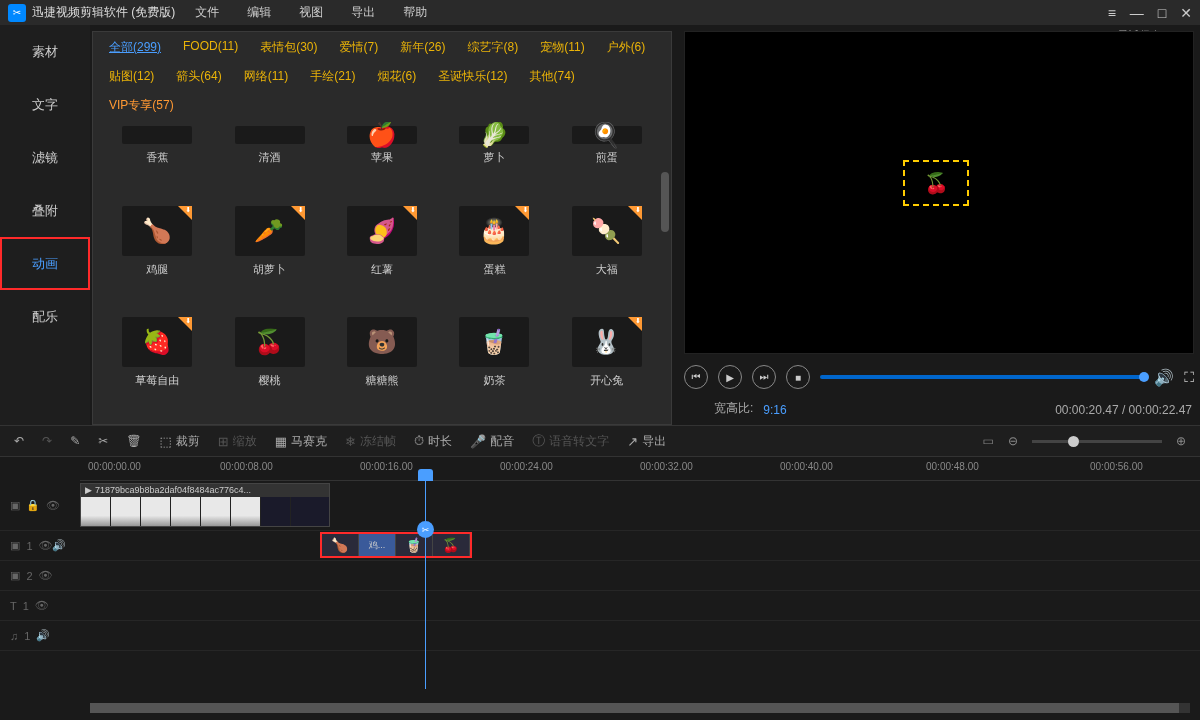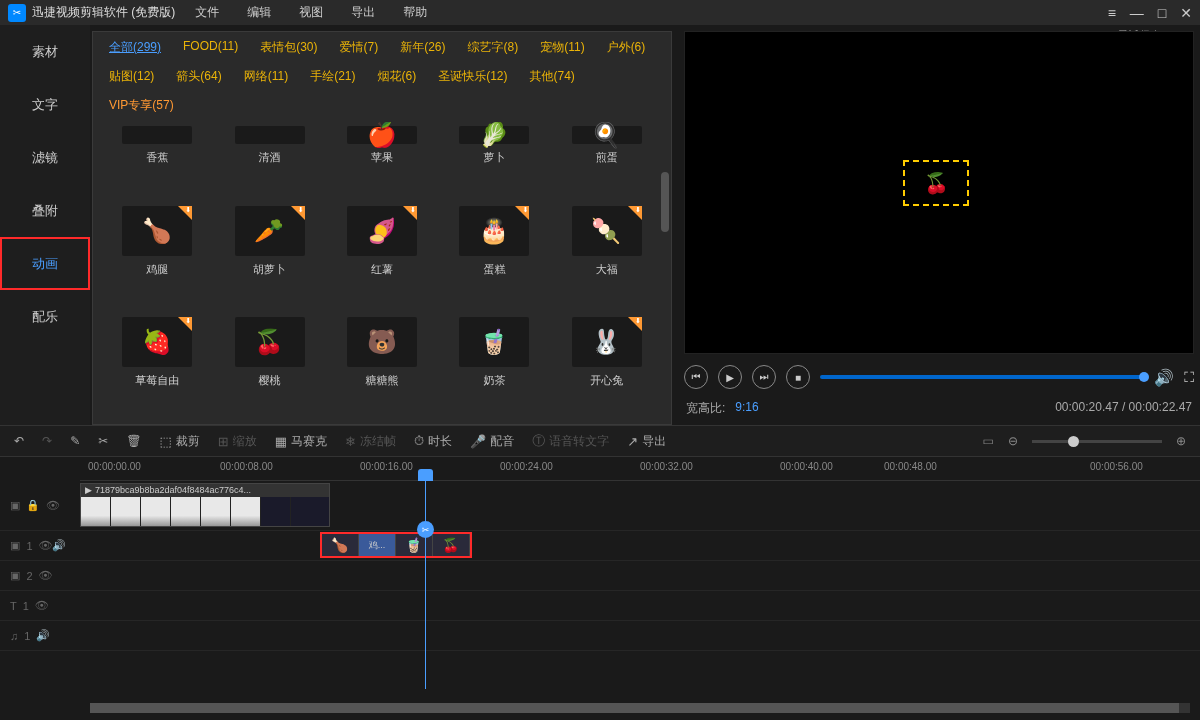--- a/index.html
+++ b/index.html
@@ -28,21 +28,21 @@
 .corner::after { content:"⬇"; position:absolute; top:-14px; right:1px; font-size:7px; color:#fff; }
 .asset-label { margin-top:6px; font-size:11px; color:#ccc; }
 .scrollbar-v { position:absolute; right:2px; top:140px; width:8px; height:60px; background:#555; border-radius:4px; }
 .preview { flex:1; margin:6px 6px 0 12px; display:flex; flex-direction:column; }
 .preview-canvas { flex:1; background:#000; position:relative; border:1px solid #222; }
 .sel-box { position:absolute; left:43%; top:40%; width:66px; height:46px; border:2px dashed #ffcc00; display:flex; align-items:center; justify-content:center; }
 .play-controls { height:30px; display:flex; align-items:center; gap:10px; margin-top:8px; }
 .ctrl-btn { width:24px; height:24px; border:1.5px solid #888; border-radius:50%; display:flex; align-items:center; justify-content:center; color:#ccc; cursor:pointer; font-size:10px; }
 .progress { flex:1; height:4px; background:#0066cc; border-radius:2px; position:relative; }
 .progress-knob { position:absolute; right:-5px; top:-3px; width:10px; height:10px; background:#4a9eff; border-radius:50%; }
-.preview-info { display:flex; align-items:flex-start; padding:8px 2px; font-size:12px; color:#aaa; }
+.preview-info { display:flex; align-items:flex-end; padding:8px 2px; font-size:12px; color:#aaa;margin-left:28px; }
 .preview-info .time { margin-left:auto; }
 .toolbar { height:32px; background:#1e1e1e; border-top:1px solid #333; border-bottom:1px solid #333; display:flex; align-items:center; padding:0 14px; gap:18px; color:#888; font-size:12px; }
 .tool { display:flex; align-items:center; gap:4px; cursor:pointer; color:#aaa; }
 .tool.disabled { color:#555; }
 .tool-icon { font-size:13px; }
 .toolbar-right { margin-left:auto; display:flex; align-items:center; gap:14px; }
 .zoom-slider { width:130px; height:3px; background:#444; position:relative; }
 .zoom-knob { position:absolute; left:28%; top:-4px; width:11px; height:11px; background:#ccc; border-radius:50%; }
 .timeline { height:260px; background:#1a1a1a; position:relative; overflow:hidden; }
 .ruler { height:24px; position:relative; margin-left:80px; border-bottom:1px solid #333; }
@@ -297,21 +297,21 @@
 </div>
 
 <div class="timeline">
   <div class="ruler" id="ruler">
       <span class="ruler-tick" style="left: 8px;">00:00:00.00</span>
       <span class="ruler-tick" style="left: 140px;">00:00:08.00</span>
       <span class="ruler-tick" style="left: 280px;">00:00:16.00</span>
       <span class="ruler-tick" style="left: 420px;">00:00:24.00</span>
       <span class="ruler-tick" style="left: 560px;">00:00:32.00</span>
       <span class="ruler-tick" style="left: 700px;">00:00:40.00</span>
-      <span class="ruler-tick" style="left: 804px;">00:00:48.00</span>
+      <span class="ruler-tick" style="left: 846px;">00:00:48.00</span>
       <span class="ruler-tick" style="left: 1010px;">00:00:56.00</span>
     </div>
   <div class="playhead" style="left:425px"></div>
 
   <div class="track-row" style="height:50px">
     <div class="track-head">
       <span>▣</span>
       <span>🔒</span>
       <span style="color:#666">👁</span>
     </div>

